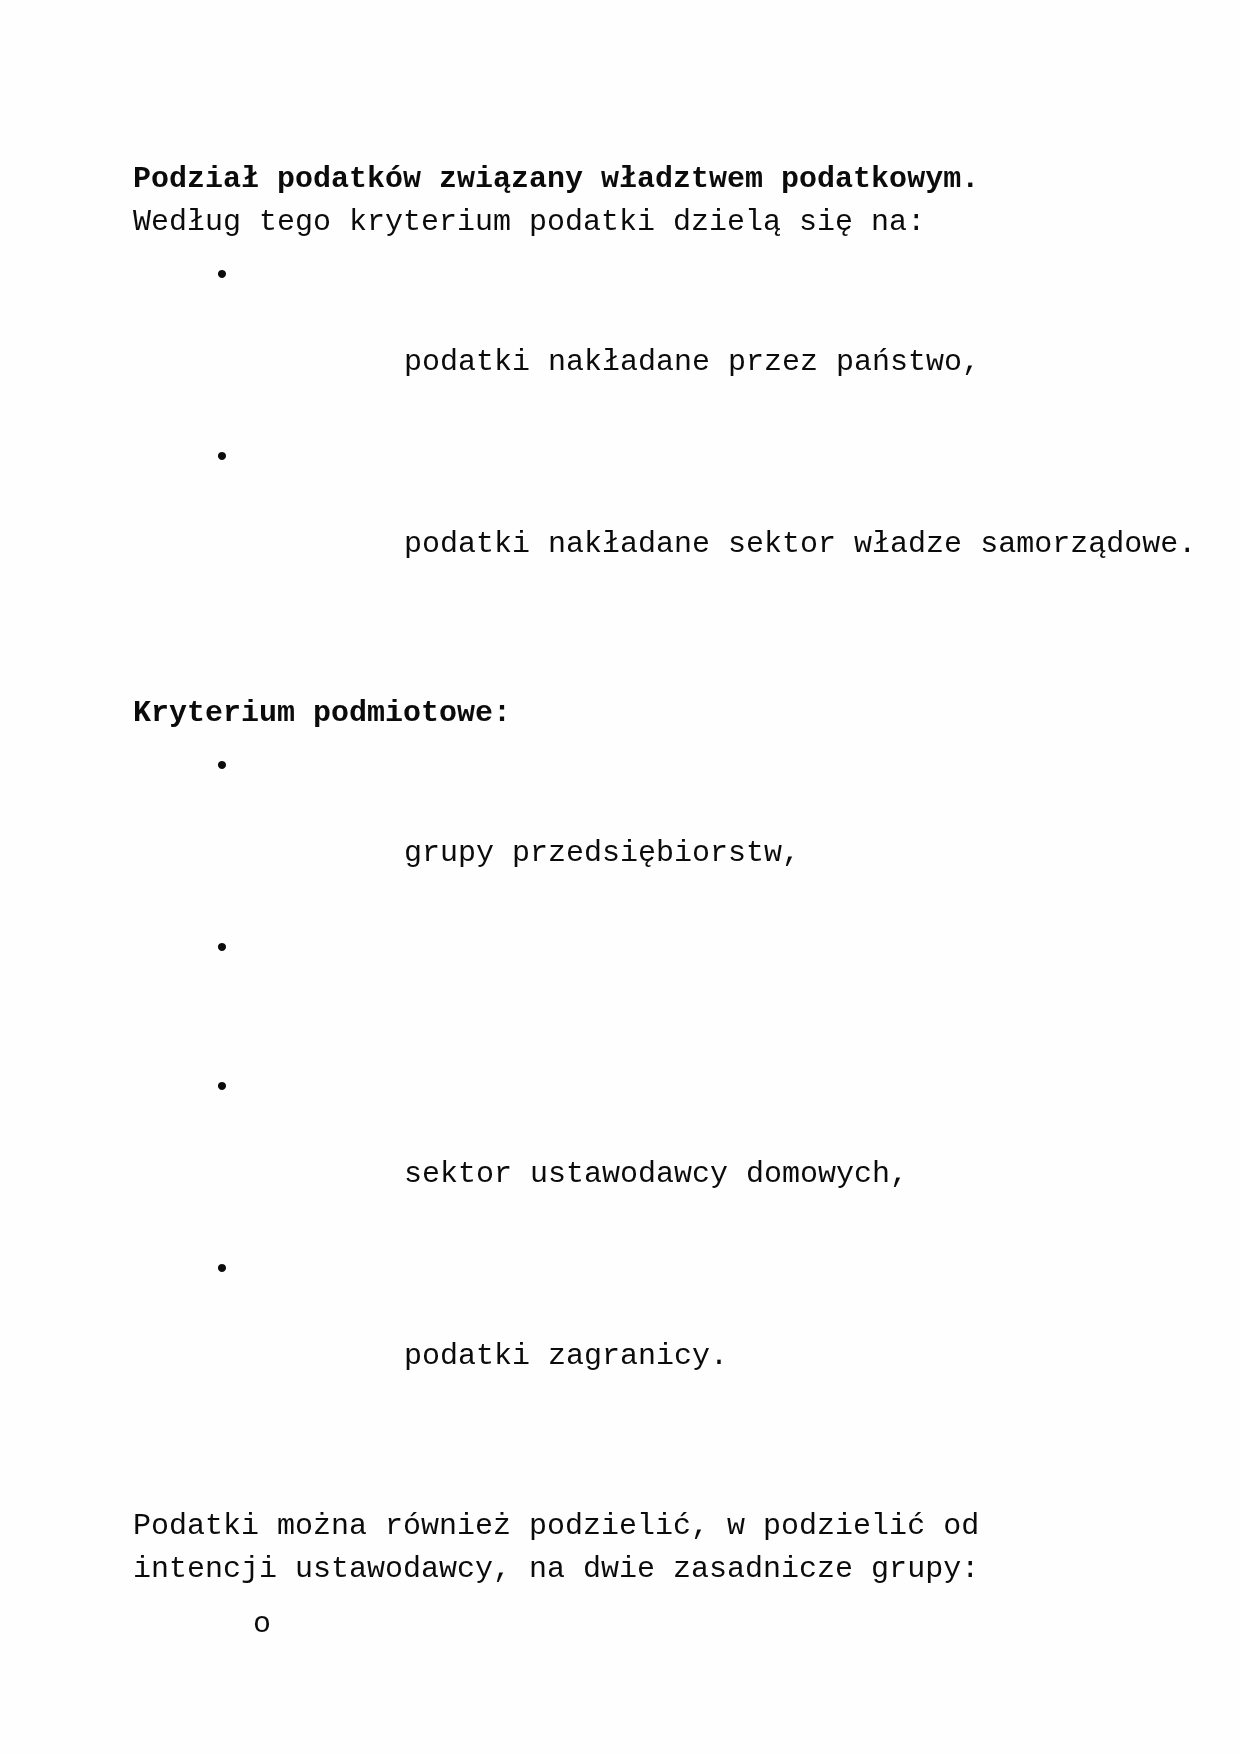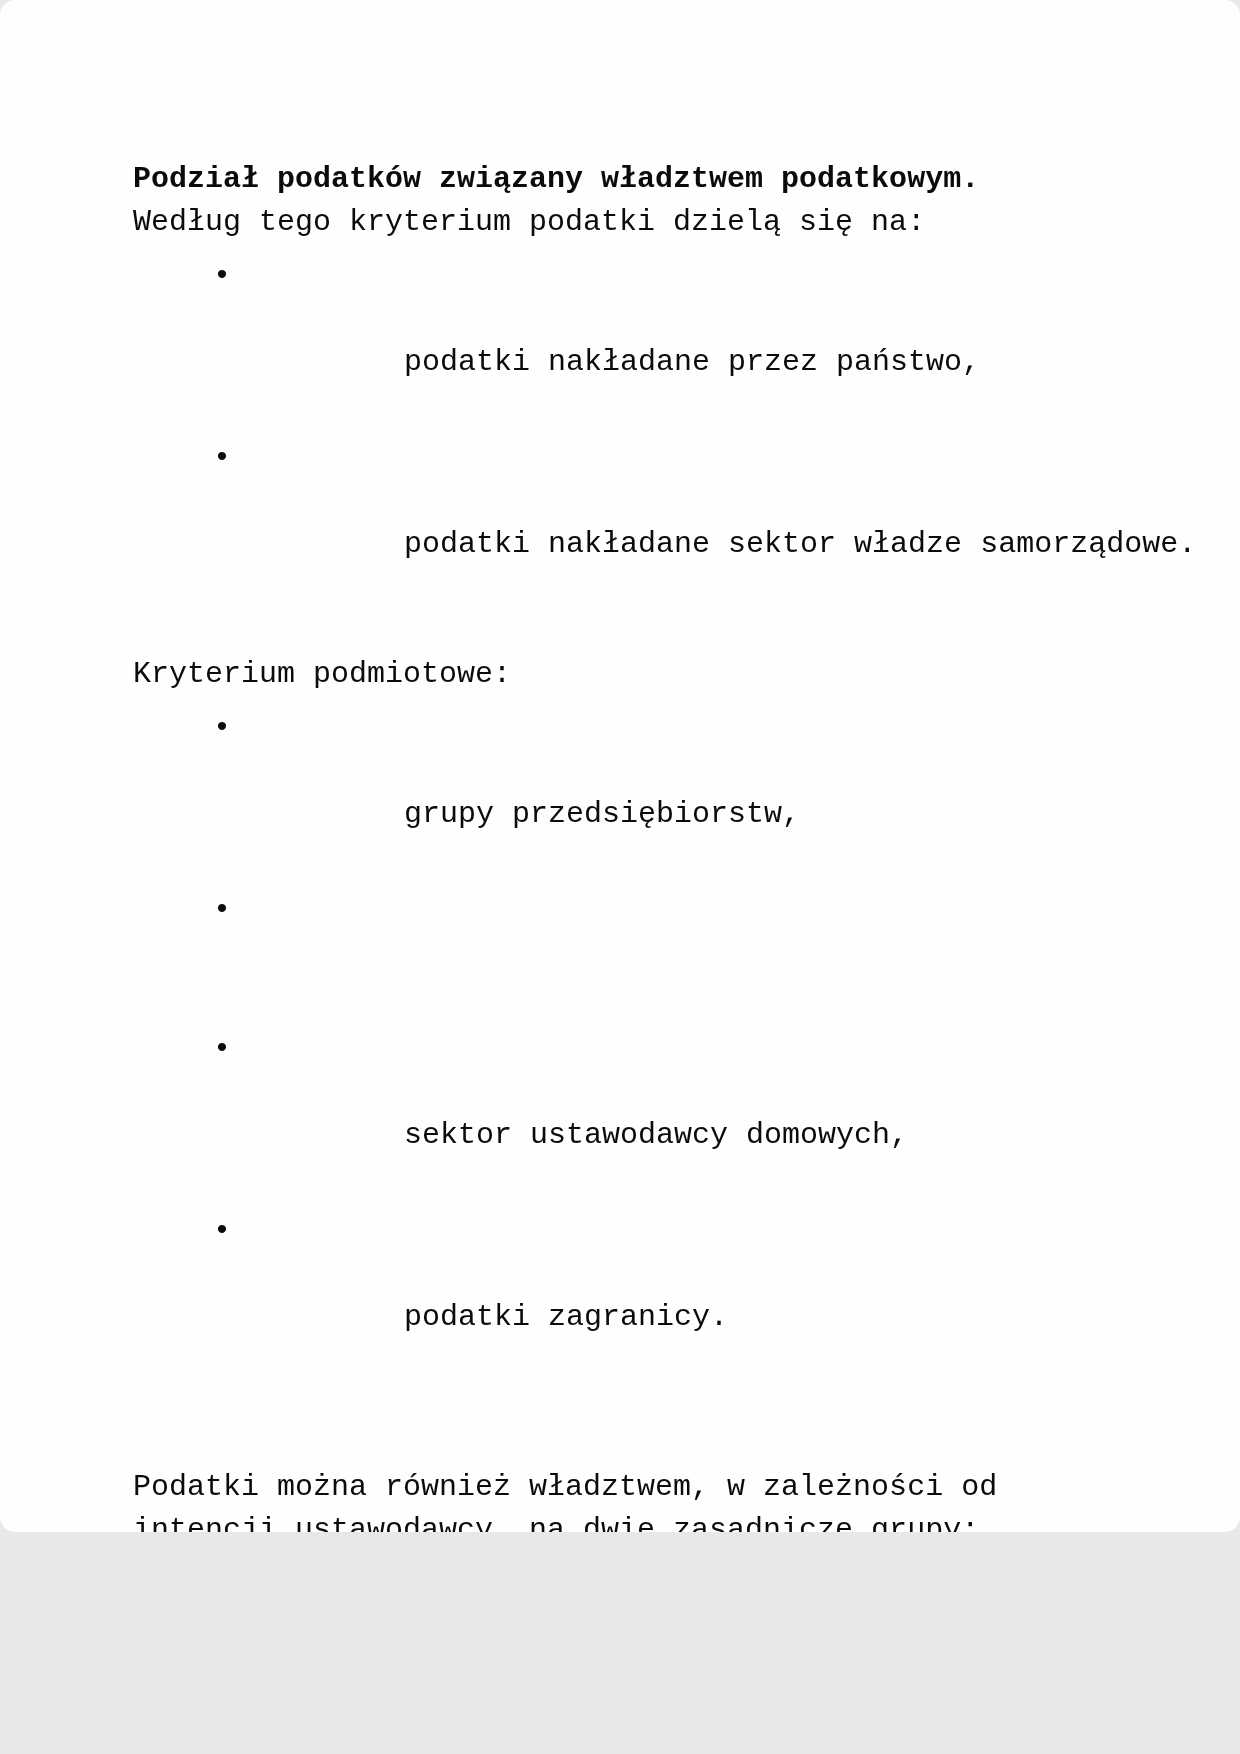--- a/index.html
+++ b/index.html
@@ -1,44 +1,43 @@
 <!DOCTYPE html>
 <html><head>
 <meta charset="utf-8">
 <style>
   html, body { margin: 0; padding: 0; }
   body { background: #e8e8e8; }
   .page {
     position: relative;
     width: 1240px;
-    height: 1532px;
+    height: 1754px;
     background: #fefefe;
     overflow: hidden;
     box-sizing: border-box;
-    border-radius: 15px;
   }
   .content {
     position: absolute;
     left: 133px;
     top: 158px;
     width: 1040px;
     font-family: "Liberation Mono", "DejaVu Sans Mono", monospace;
     font-size: 30px;
     line-height: 43px;
     color: #0b0b0b;
   }
   .doc-title { margin: 0; font-size: inherit; line-height: inherit; font-weight: bold; white-space: pre; }
   .intro-line { margin: 0; white-space: pre; }
 
   ul.disc-list { list-style: none; margin: 11px 0 0 0; padding: 0; }
   ul.disc-list li { position: relative; padding-left: 127px; margin-bottom: 10px; white-space: pre; }
   ul.disc-list li:last-child { margin-bottom: 0; }
   ul.disc-list .marker { position: absolute; left: 80px; top: 0; }
 
-  h2.mono-head { margin: 44px 0 0 0; font-size: inherit; line-height: inherit; font-weight: normal; white-space: pre; }
+  h2.mono-head { margin: 83px 0 0 0; font-size: inherit; line-height: inherit; font-weight: bold; white-space: pre; }
   ul.disc-list.second { margin-top: 11px; }
 
   p.para { margin: 84px 0 0 0; white-space: pre; }
 
   ul.circle-list { list-style: none; margin: 10px 0 0 0; padding: 0; line-height: 46px; }
   ul.circle-list li { position: relative; padding-left: 150px; white-space: pre; }
   ul.circle-list .marker { position: absolute; left: 120px; top: 0; }
 </style>
 </head>
 <body>
@@ -73,21 +72,21 @@
       <li>
         <span class="marker">•</span>
         <span>sektor ustawodawcy domowych,</span>
       </li>
       <li>
         <span class="marker">•</span>
         <span>podatki zagranicy.</span>
       </li>
     </ul>
 
-    <p class="para"><span>Podatki można również władztwem, w zależności od</span><br><span>intencji ustawodawcy, na dwie zasadnicze grupy:</span></p>
+    <p class="para"><span>Podatki można również podzielić, w podzielić od</span><br><span>intencji ustawodawcy, na dwie zasadnicze grupy:</span></p>
 
     <ul class="circle-list">
       <li>
         <span class="marker">o</span>
         
       </li>
 
     </ul>
 
   </div>

